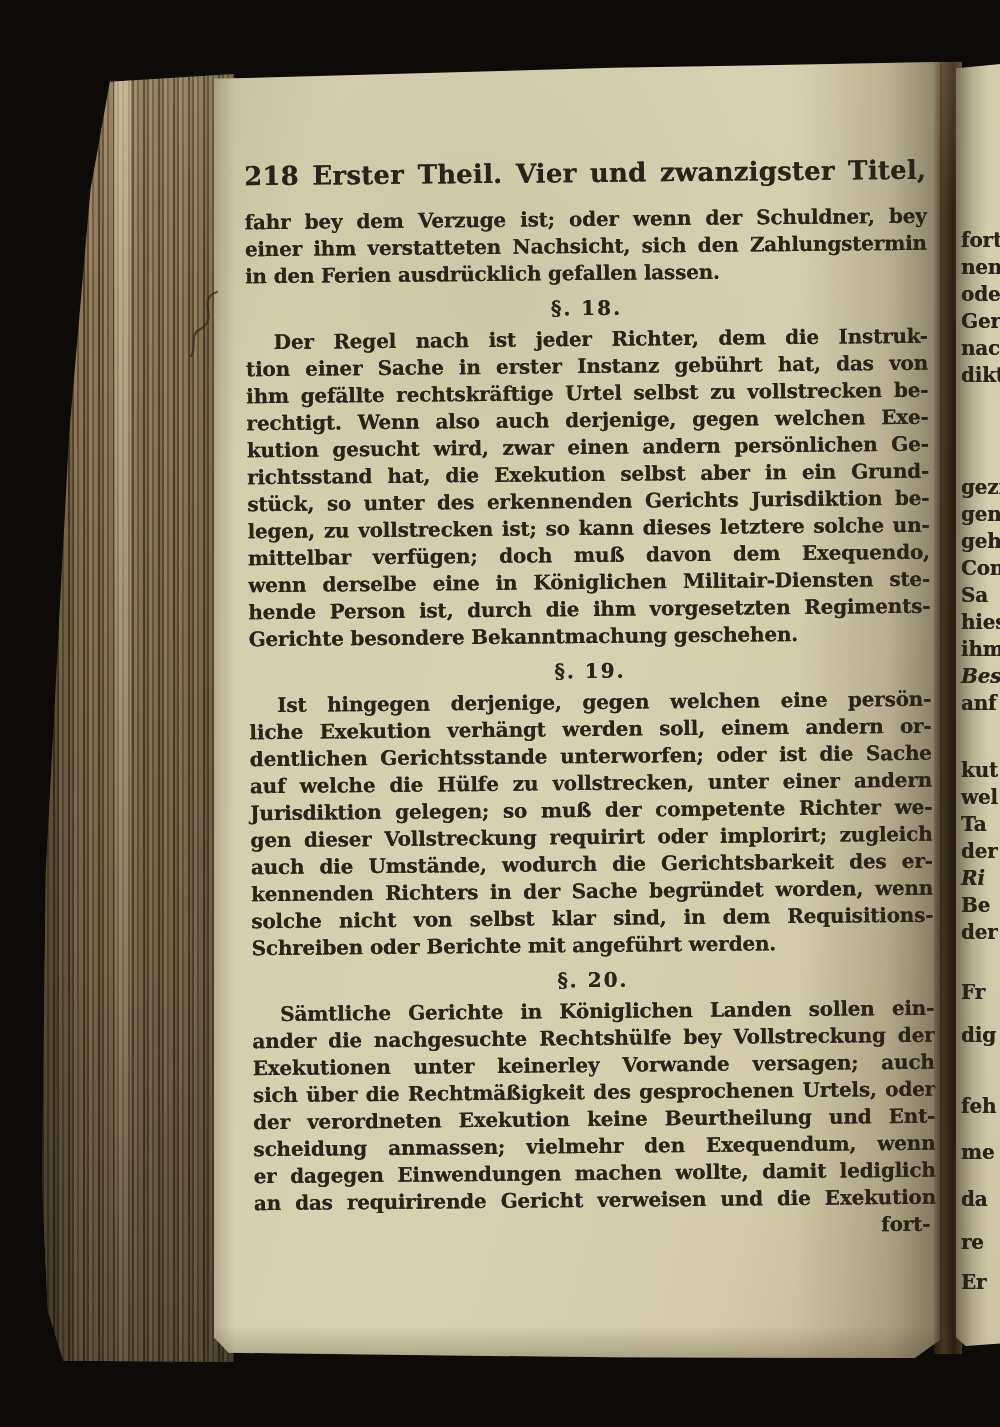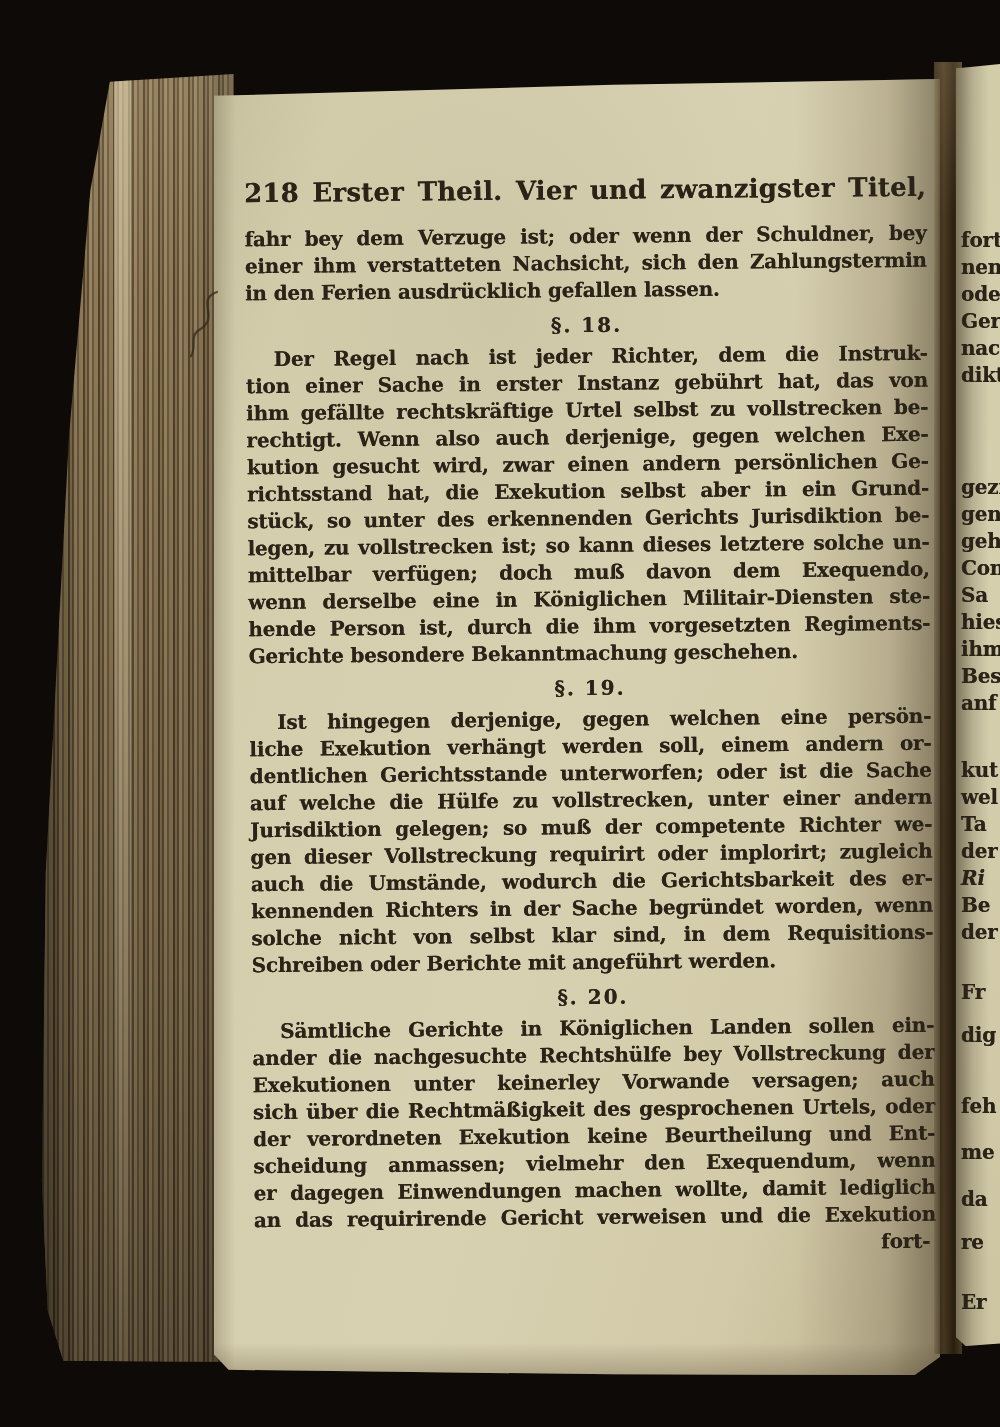--- a/index.html
+++ b/index.html
@@ -22,21 +22,21 @@
         #8d7955 9px, #8d7955 13px,
         #4f3f2a 13px, #4f3f2a 15px);
     clip-path:polygon(36% 0.6%, 100% 0%, 100% 100%, 12% 99.9%, 4% 96%, 1% 86%, 3% 62%, 15% 28%, 26% 9%);
   }
   .fore-edge .edge-highlight{
     position:absolute;left:38%;top:0;width:9%;height:100%;
     background:linear-gradient(180deg, rgba(233,220,184,.55), rgba(233,220,184,.25) 60%, rgba(233,220,184,.05));
   }
   
   .main-page{
-    position:absolute;left:214px;top:79px;width:726px;height:1296px;
+    position:absolute;left:214px;top:62px;width:726px;height:1296px;
     background:
       radial-gradient(ellipse 60% 40% at 40% 18%, rgba(120,125,90,.10), rgba(0,0,0,0) 70%),
       linear-gradient(90deg, rgba(0,0,0,0) 80%, rgba(90,74,50,.22) 93%, rgba(66,53,34,.50) 100%),
       linear-gradient(0deg, rgba(80,65,42,.30) 0%, rgba(0,0,0,0) 2.5%),
       linear-gradient(90deg, rgba(80,65,42,.25) 0%, rgba(0,0,0,0) 3%),
       linear-gradient(105deg, #c6bf9d 0%, #d5cead 12%, #d8d1b1 50%, #d2caa8 78%, #c0b694 96%);
     clip-path:polygon(0% 1.3%, 55% 0.45%, 100% 0%, 100% 98.6%, 96.5% 100%, 55% 99.95%, 2% 99.6%, 0% 98.4%);
   }
   .page-inner{
     position:absolute;left:30px;top:94px;width:682px;
@@ -153,29 +153,29 @@
     <div class="fragment" style="top: 245px;">Geri</div>
     <div class="fragment" style="top: 272px;">nach</div>
     <div class="fragment" style="top: 299px;">dikti</div>
     <div class="fragment" style="top: 411px;">gezi</div>
     <div class="fragment" style="top: 438px;">gene</div>
     <div class="fragment" style="top: 465px;">gehi</div>
     <div class="fragment" style="top: 492px;">Con</div>
     <div class="fragment" style="top: 519px;">Sa</div>
     <div class="fragment" style="top: 546px;">hies</div>
     <div class="fragment" style="top: 573px;">ihm</div>
-    <div class="fragment" style="top: 600px;">Bes</div>
+    <div class="fragment" style="top: 600px; font-style: italic;">Bes</div>
     <div class="fragment" style="top: 627px;">anf</div>
     <div class="fragment" style="top: 694px;">kut</div>
     <div class="fragment" style="top: 721px; text-align: center;">wel</div>
     <div class="fragment" style="top: 748px;">Ta</div>
     <div class="fragment" style="top: 775px;">der</div>
     <div class="fragment" style="top: 802px; font-style: italic;">Ri</div>
     <div class="fragment" style="top: 829px;">Be</div>
     <div class="fragment" style="top: 856px;">der</div>
     <div class="fragment" style="top: 916px;">Fr</div>
     <div class="fragment" style="top: 959px;">dig</div>
     <div class="fragment" style="top: 1006px; margin-top: 24px;">feh</div>
     <div class="fragment" style="top: 1076px; text-align: center;">me</div>
     <div class="fragment" style="top: 1123px;">da</div>
     <div class="fragment" style="top: 1166px;">re</div>
-    <div class="fragment" style="top: 1206px; margin-top: 20px;">Er</div>
+    <div class="fragment" style="top: 1206px;">Er</div>
   </div>
 
 </body></html>

